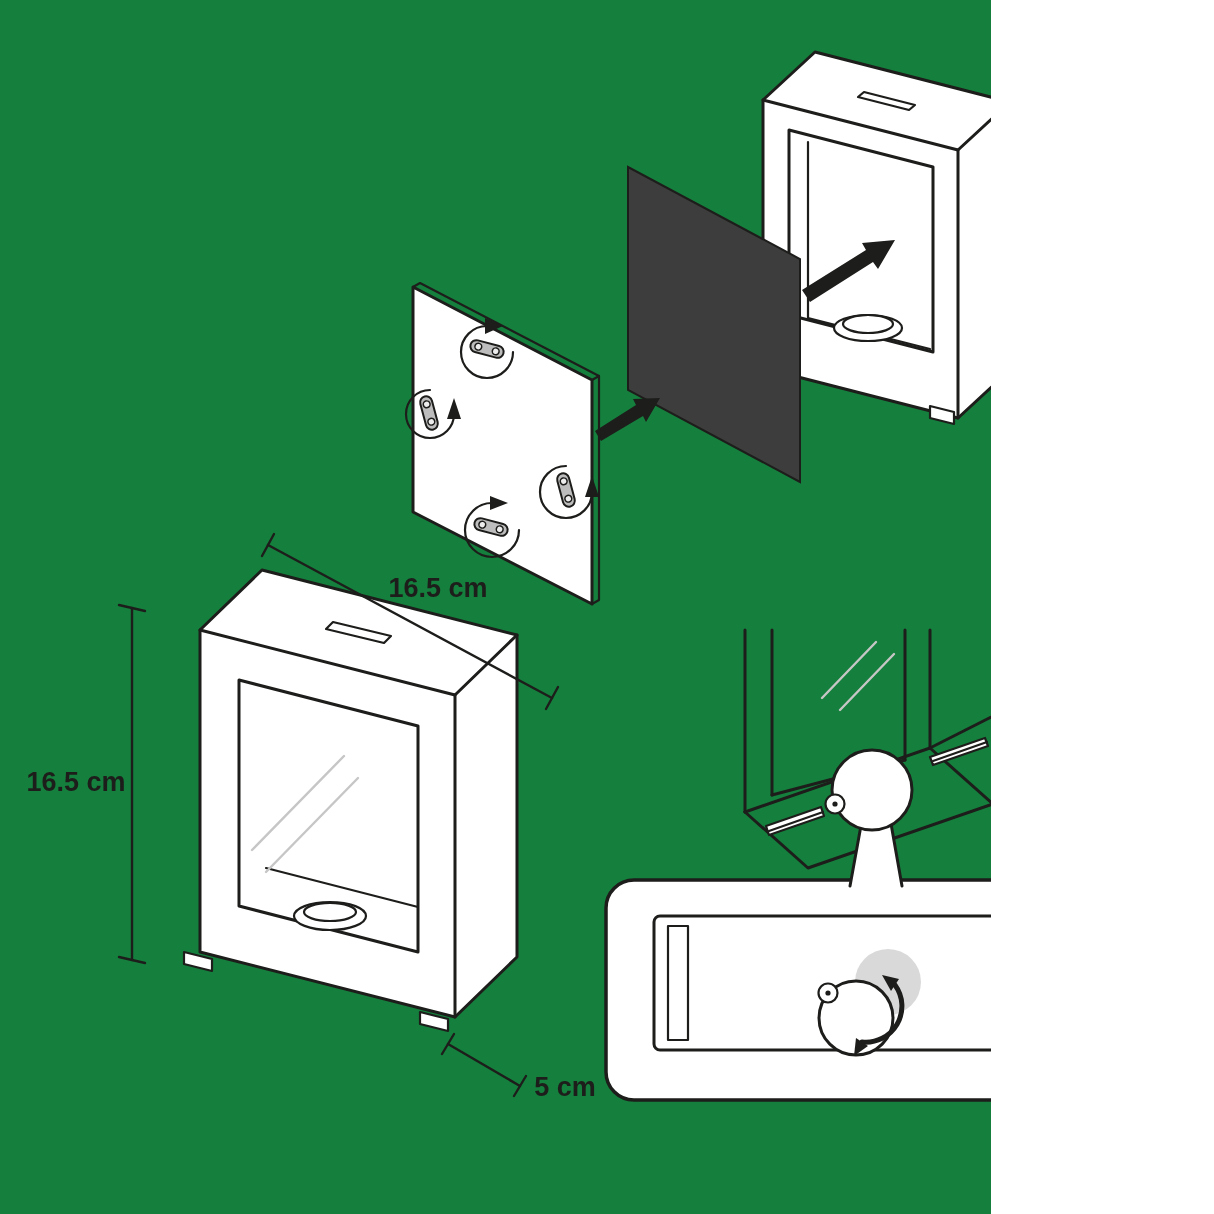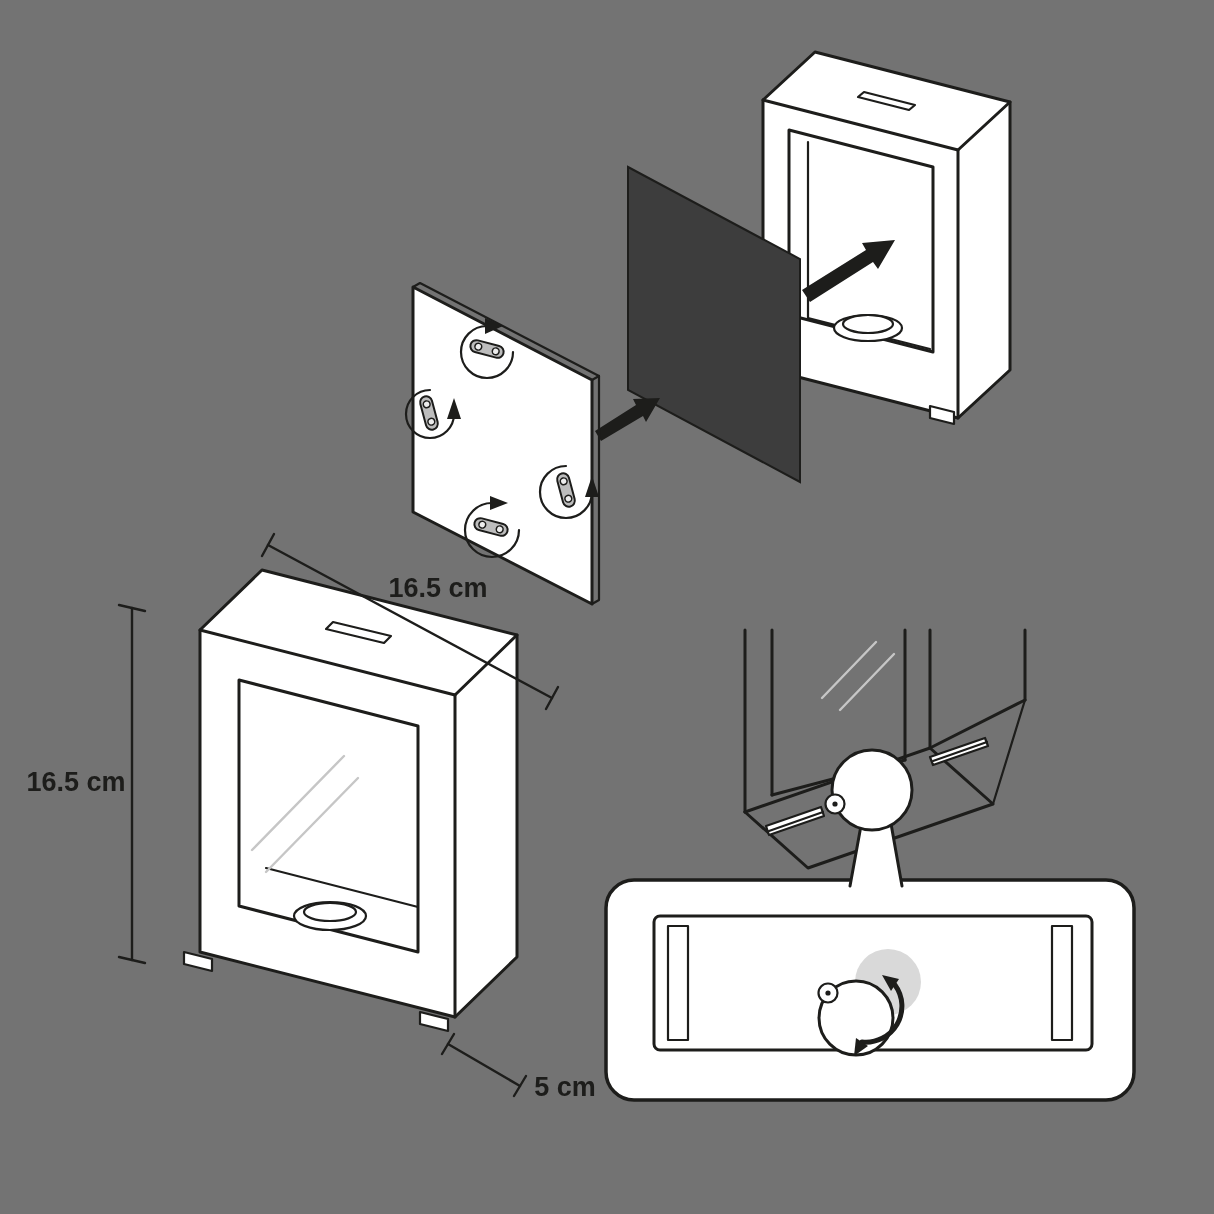--- a/index.html
+++ b/index.html
@@ -1,16 +1,16 @@
 <!DOCTYPE html>
 <html><head>
 <meta charset="utf-8">
 <style>
   html,body{margin:0;padding:0;background:#fff;}
-  .stage{position:relative;width:1214px;height:1214px;background:#737373;overflow:hidden;
+  .stage{position:relative;width:991px;height:1214px;background:#15803d;overflow:hidden;
          font-family:"Liberation Sans",sans-serif;}
   svg{position:absolute;left:0;top:0;}
   .ln  {fill:none;stroke:#1d1d1b;stroke-width:3;stroke-linejoin:round;stroke-linecap:round;}
   .lnf {fill:#ffffff;stroke:#1d1d1b;stroke-width:3;stroke-linejoin:round;stroke-linecap:round;}
   .ln2 {fill:none;stroke:#1d1d1b;stroke-width:2.2;stroke-linejoin:round;stroke-linecap:round;}
   .ln2f{fill:#ffffff;stroke:#1d1d1b;stroke-width:2.2;stroke-linejoin:round;stroke-linecap:round;}
   .dim {fill:none;stroke:#1d1d1b;stroke-width:2.4;stroke-linecap:round;}
   .blk {fill:#1d1d1b;stroke:none;}
   .shine{fill:none;stroke:#c6c6c6;stroke-width:2.4;stroke-linecap:round;}
   .clipbody{fill:#bdbdbd;stroke:#1d1d1b;stroke-width:2;}

